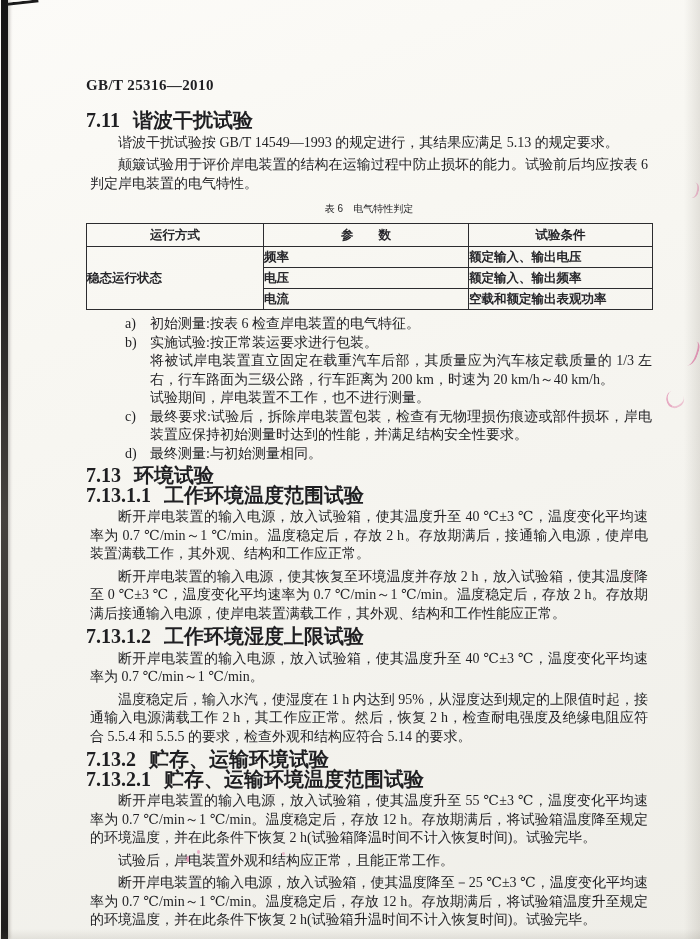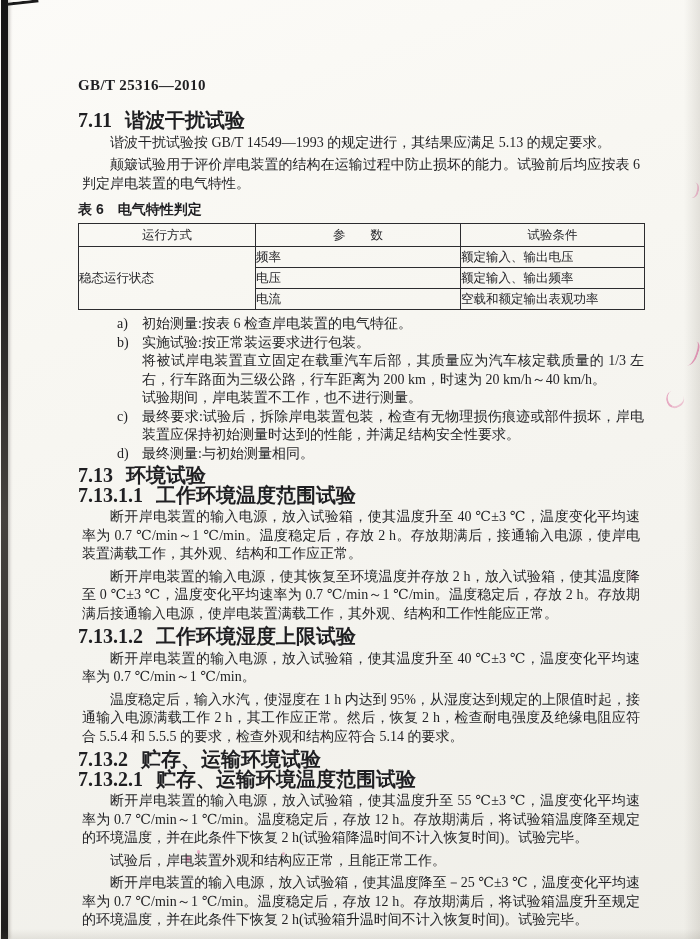--- a/index.html
+++ b/index.html
@@ -38,48 +38,48 @@
   .pm2{left:666px;top:390px;width:16px;height:16px;
        border-left:2px solid rgba(214,80,140,.45);border-bottom:2px solid rgba(214,80,140,.30);
        border-radius:55% 45% 50% 50%;transform:rotate(-24deg);}
   .pm3{left:688px;top:182px;width:9px;height:16px;
        border-right:2px solid rgba(214,80,140,.35);border-radius:50%;transform:rotate(12deg);}
   .pm4{left:186px;top:856px;width:4px;height:6px;background:rgba(222,90,150,.55);border-radius:50%;}
   .pm5{left:197px;top:850px;width:3px;height:4px;background:rgba(222,90,150,.45);border-radius:50%;}
   .pm6{left:282px;top:852px;width:3px;height:3px;background:rgba(222,90,150,.40);border-radius:50%;}
   .pm7{left:629px;top:573px;width:6px;height:6px;background:rgba(222,90,150,.20);border-radius:50%;}
   
-  .content{position:absolute;left:78px;top:76px;width:566px;}
+  .content{position:absolute;left:86px;top:76px;width:566px;}
   .doc-header{
     font-weight:bold;font-size:15px;line-height:18px;letter-spacing:.4px;
     margin:0 0 17px 0;
   }
   .sec-h{
     font-family:"Liberation Sans","DejaVu Sans",sans-serif;
     font-weight:bold;font-size:20px;line-height:18.5px;margin:1px 0 0 0;
     white-space:nowrap;
   }
   .sec-num{margin-right:13px;font-family:"Liberation Serif","DejaVu Serif",serif;font-weight:bold;}
   .body-p{
     margin:4px;font-size:14px;line-height:18.5px;
     text-indent:2em;text-align:justify;
   }
   .tbl-caption{
     font-family:"Liberation Sans","DejaVu Sans",sans-serif;
-    font-weight:bold;font-size:14px;line-height:18px;
-    margin:7px 0 5px 0;
+    font-weight:normal;font-size:10px;line-height:18px;
+    text-align:center;margin:7px 0 5px 0;
   }
   table.jtable{
     width:565px;border-collapse:collapse;table-layout:fixed;
     font-size:12.5px;color:#26262a;
     border:1.5px solid #2c2c2f;
   }
   table.jtable th,table.jtable td{
     border:1px solid #2c2c2f;vertical-align:middle;
-    font-weight:normal;padding:0;
+    font-weight:bold;padding:0;
   }
   table.jtable th{height:22px;}
   table.jtable td{height:20px;}
   .col-mode{width:176px;}.col-param{width:204px;}.col-cond{width:183px;}
   .olist{margin:5px 0 3px 0;padding-left:39px;}
   .li{display:flex;}
   .li-marker{flex:none;width:25px;font-size:14px;line-height:18.5px;}
   .li-body{flex:1;min-width:0;}
   .li-body p{margin:0;font-size:14px;line-height:18.5px;text-align:justify;}
 </style>

